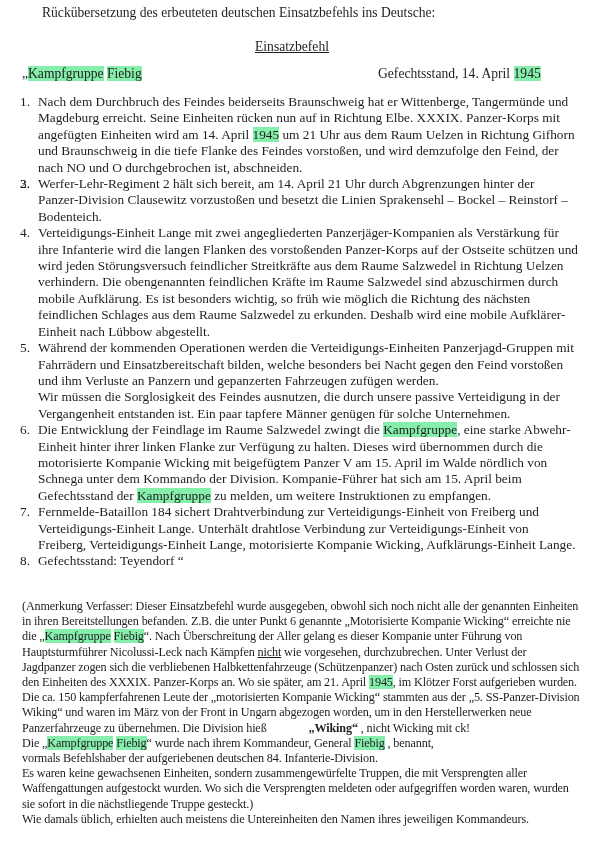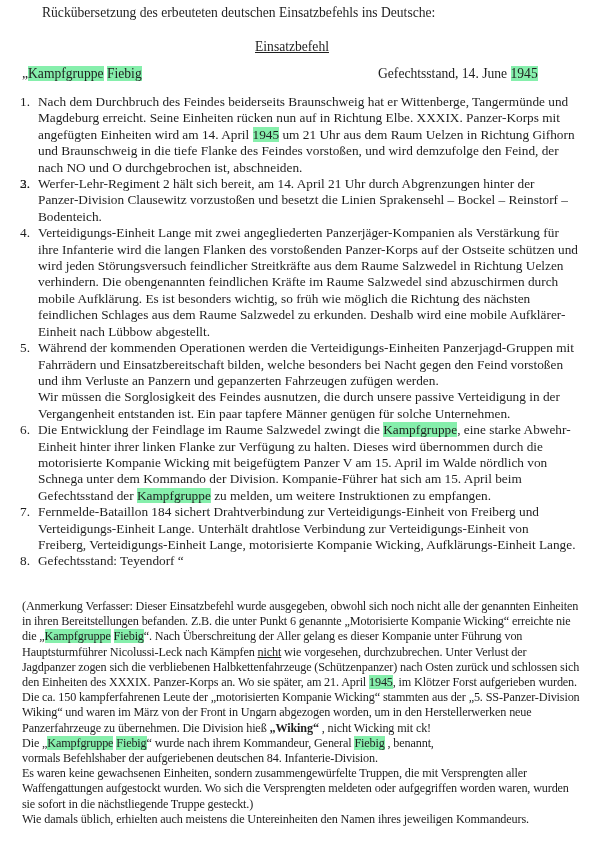--- a/index.html
+++ b/index.html
@@ -4,21 +4,21 @@
 <style>
   html, body { margin: 0; padding: 0; background: #ffffff; }
   body {
     width: 600px; height: 854px; overflow: hidden;
     font-family: "Liberation Serif", "DejaVu Serif", serif;
     color: #1e1e1e;
   }
   .page { position: relative; width: 600px; height: 854px; }
   .hl { background: #86efac; }
   .u { text-decoration: underline; }
-  .b { font-weight: bold; }
+  .b { font-weight: bold; margin-left: 39px; }
   .intro { position: absolute; left: 22px; top: 5px; font-size: 13.6px; margin-left: 20px; }
   .title { position: absolute; left: 0; width: 584px; top: 39px; text-align: center; font-size: 13.6px; }
   .title span { text-decoration: underline; }
   .hdr-left { position: absolute; left: 22px; top: 66px; font-size: 13.6px; }
   .hdr-right { position: absolute; left: 378px; top: 66px; font-size: 13.6px; }
   ol.orders {
     position: absolute; left: 18px; top: 94px; width: 560px;
     margin: 0; padding: 0; list-style: none;
     font-size: 13.3px; line-height: 16.4px;
   }
@@ -32,21 +32,21 @@
 </style>
 </head>
 <body>
 
 <div class="page">
   <div class="intro">Rückübersetzung des erbeuteten deutschen Einsatzbefehls ins Deutsche:</div>
   <div class="title">
     <span>Einsatzbefehl</span>
   </div>
   <div class="hdr-left"><span>„</span><span class="hl">Kampfgruppe</span><span> </span><span class="hl">Fiebig</span></div>
-  <div class="hdr-right"><span>Gefechtsstand, 14. June </span><span class="hl">1945</span></div>
+  <div class="hdr-right"><span>Gefechtsstand, 14. April </span><span class="hl">1945</span></div>
 
   <ol class="orders">
       <li><span class="num">1.</span><span><span>Nach dem Durchbruch des Feindes beiderseits Braunschweig hat er Wittenberge, Tangermünde und Magdeburg erreicht. Seine Einheiten rücken nun auf in Richtung Elbe. XXXIX. Panzer-Korps mit angefügten Einheiten wird am 14. April </span><span class="hl">1945</span><span> um 21 Uhr aus dem Raum Uelzen in Richtung Gifhorn und Braunschweig in die tiefe Flanke des Feindes vorstoßen, und wird demzufolge den Feind, der nach NO und O durchgebrochen ist, abschneiden.</span></span></li>
       <li><span class="num">2.</span></li>
       <li><span class="num">3.</span><span><span>Werfer-Lehr-Regiment 2 hält sich bereit, am 14. April 21 Uhr durch Abgrenzungen hinter der Panzer-Division Clausewitz vorzustoßen und besetzt die Linien Sprakensehl – Bockel – Reinstorf – Bodenteich.</span></span></li>
       <li><span class="num">4.</span><span><span>Verteidigungs-Einheit Lange mit zwei angegliederten Panzerjäger-Kompanien als Verstärkung für ihre Infanterie wird die langen Flanken des vorstoßenden Panzer-Korps auf der Ostseite schützen und wird jeden Störungsversuch feindlicher Streitkräfte aus dem Raume Salzwedel in Richtung Uelzen verhindern. Die obengenannten feindlichen Kräfte im Raume Salzwedel sind abzuschirmen durch mobile Aufklärung. Es ist besonders wichtig, so früh wie möglich die Richtung des nächsten feindlichen Schlages aus dem Raume Salzwedel zu erkunden. Deshalb wird eine mobile Aufklärer-Einheit nach Lübbow abgestellt.</span></span></li>
       <li><span class="num">5.</span><span><span>Während der kommenden Operationen werden die Verteidigungs-Einheiten Panzerjagd-Gruppen mit Fahrrädern und Einsatzbereitschaft bilden, welche besonders bei Nacht gegen den Feind vorstoßen und ihm Verluste an Panzern und gepanzerten Fahrzeugen zufügen werden.</span><br><span>Wir müssen die Sorglosigkeit des Feindes ausnutzen, die durch unsere passive Verteidigung in der Vergangenheit entstanden ist. Ein paar  tapfere Männer genügen für solche Unternehmen.</span></span></li>
       <li><span class="num">6.</span><span><span>Die Entwicklung der Feindlage im Raume Salzwedel zwingt die </span><span class="hl">Kampfgruppe</span><span>, eine starke Abwehr-Einheit hinter ihrer linken Flanke zur Verfügung zu halten. Dieses wird übernommen durch die motorisierte Kompanie Wicking mit beigefügtem Panzer V am 15. April im Walde nördlich von Schnega unter dem Kommando der Division. Kompanie-Führer hat sich am 15. April beim Gefechtsstand der </span><span class="hl">Kampfgruppe</span><span> zu melden, um weitere Instruktionen zu empfangen.</span></span></li>
       <li><span class="num">7.</span><span><span>Fernmelde-Bataillon 184 sichert Drahtverbindung zur Verteidigungs-Einheit von Freiberg und Verteidigungs-Einheit Lange. Unterhält drahtlose Verbindung zur Verteidigungs-Einheit von Freiberg, Verteidigungs-Einheit Lange, motorisierte Kompanie Wicking, Aufklärungs-Einheit Lange.</span></span></li>
       <li><span class="num">8.</span><span><span>Gefechtsstand: Teyendorf “</span></span></li>

